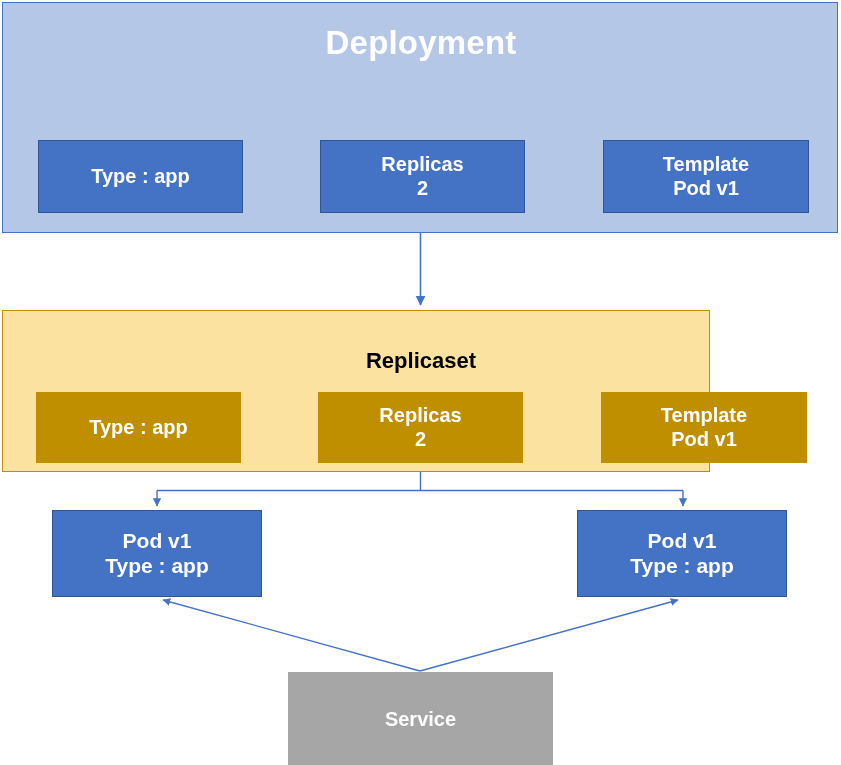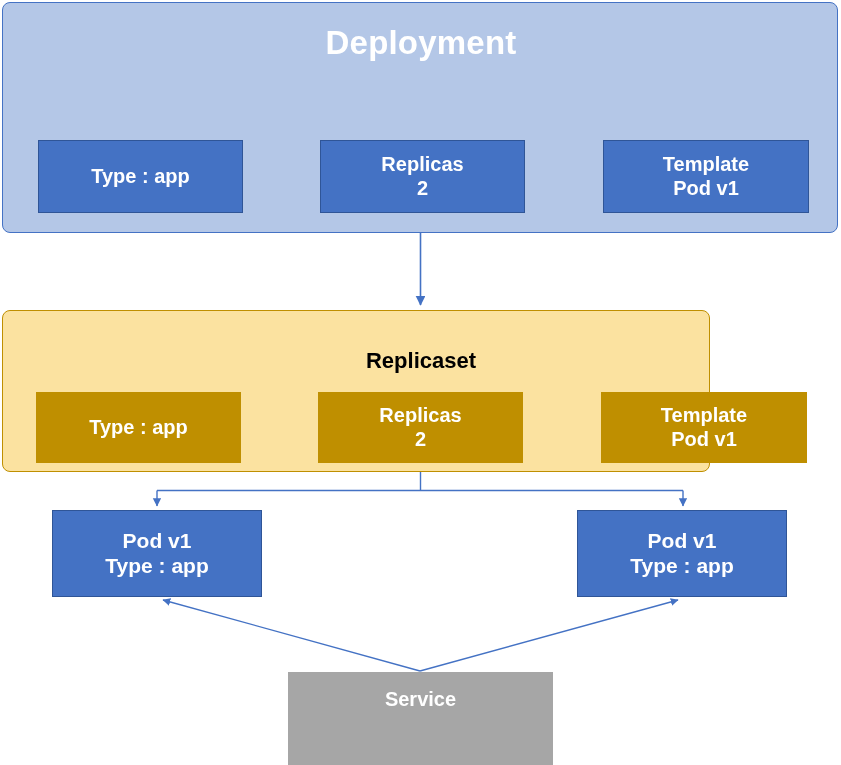--- a/index.html
+++ b/index.html
@@ -14,21 +14,20 @@
   #canvas {
     position: relative;
     width: 841px;
     height: 765px;
     background: #ffffff;
     overflow: hidden;
   }
   .panel {
     position: absolute;
     box-sizing: border-box;
-    border-radius: 8px;
   }
   
   #deployment-panel {
     left: 2px;
     top: 2px;
     width: 836px;
     height: 231px;
     background: #b4c7e7;
     border: 1px solid #4472c4;
   }
@@ -116,21 +115,21 @@
   #pod-left  { left: 52px;  width: 210px; }
   #pod-right { left: 577px; width: 210px; }
   
   #service-box {
     left: 288px;
     top: 672px;
     width: 265px;
     height: 93px;
     font-size: 20px;
     align-items: flex-start;
-    padding-top: 16px;
+    padding-top: 36px;
   }
   #connectors {
     position: absolute;
     left: 0;
     top: 0;
     width: 841px;
     height: 765px;
     pointer-events: none;
   }
 </style>

